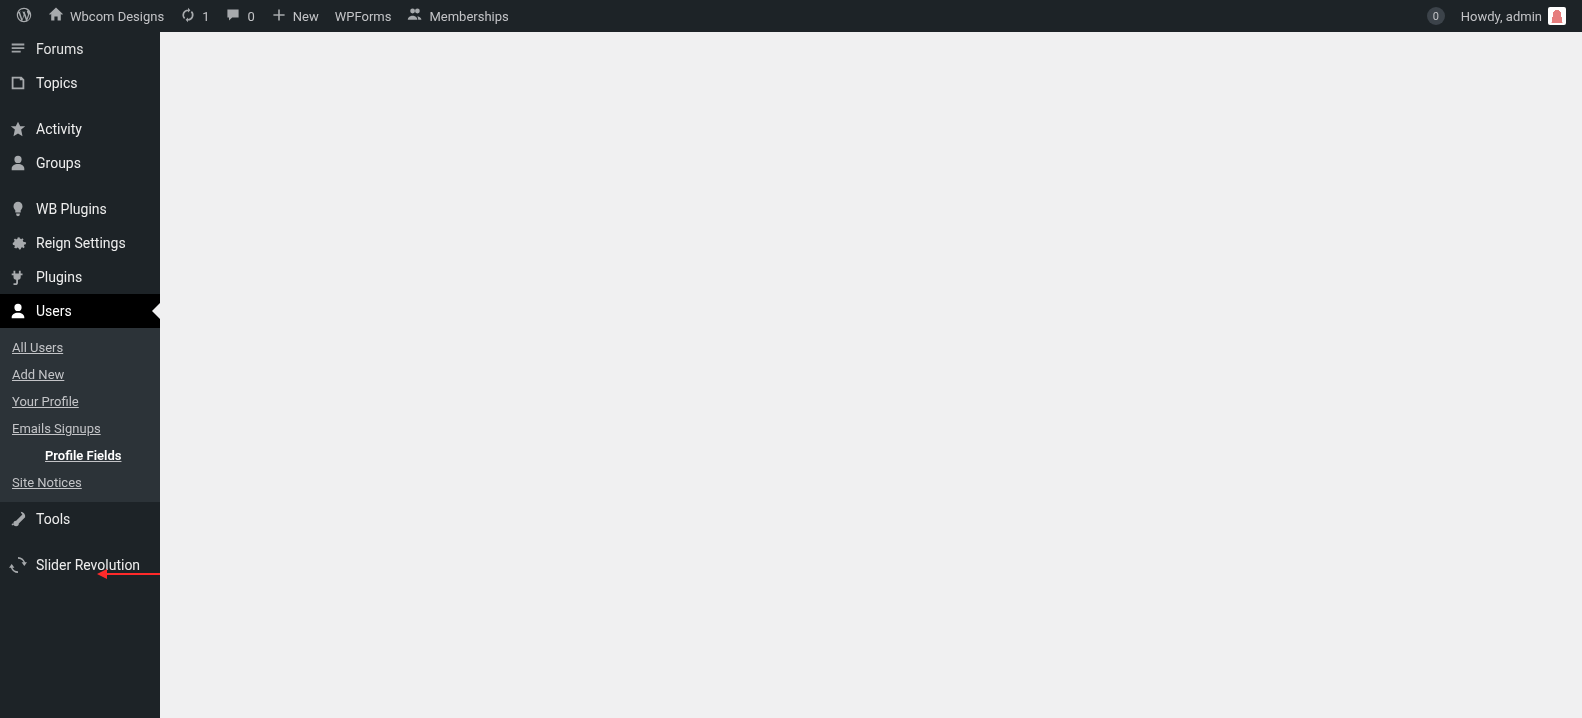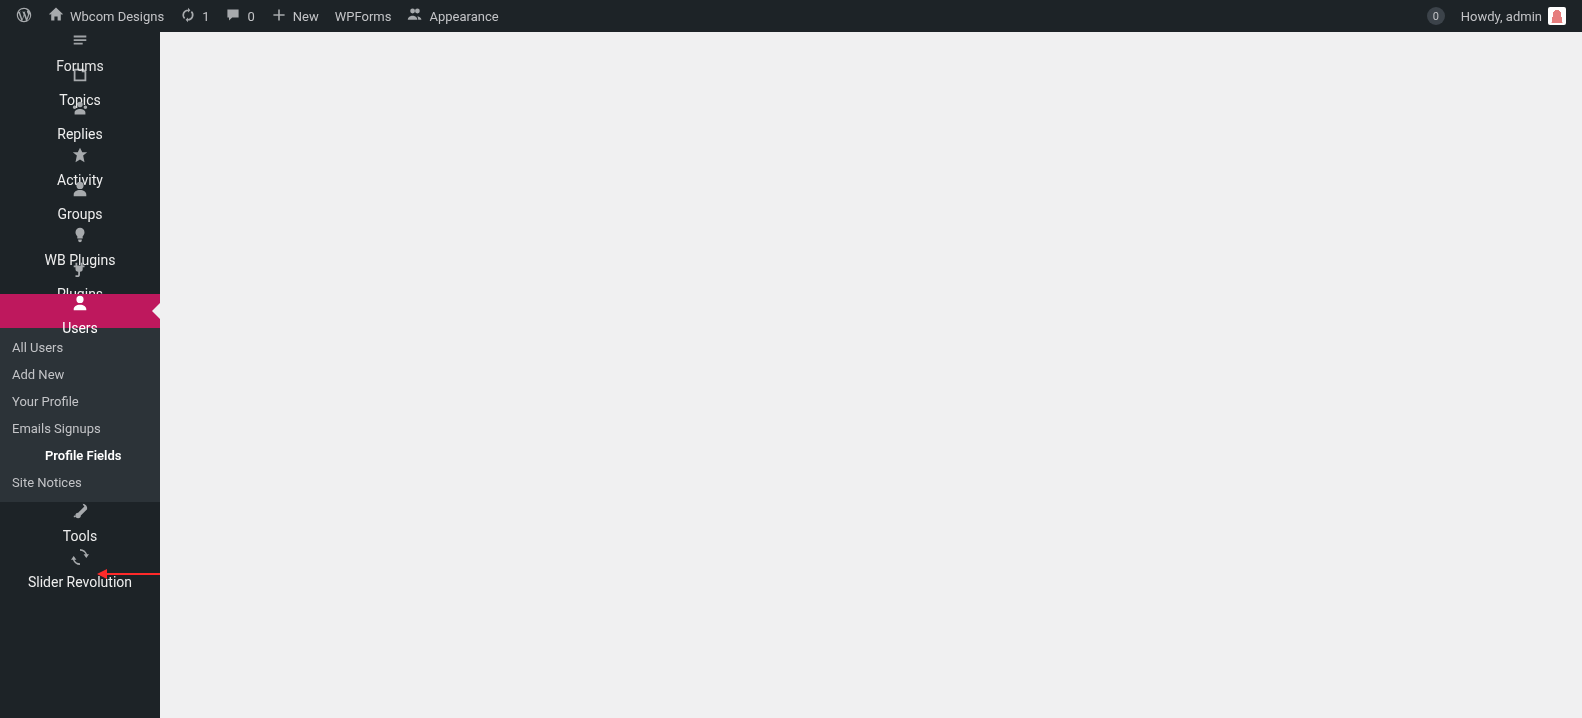--- a/index.html
+++ b/index.html
@@ -14,29 +14,29 @@
   .adminbar svg { width: 16px; height: 16px; fill: #a7aaad; }
   .adminbar .avatar { width: 18px; height: 18px; background: #fff; border-radius: 2px; display: inline-block; position: relative; }
   .adminbar .avatar::after { content: ""; position: absolute; inset: 2px; background: radial-gradient(circle at 50% 35%, #e67e7e 0 35%, transparent 36%), radial-gradient(ellipse at 50% 100%, #e67e7e 0 55%, transparent 56%); }
 
   
   .main { flex: 1; display: flex; min-height: 0; }
   .sidebar { width: 160px; background: #1d2327; color: #c3c4c7; overflow-y: auto; position: relative; }
   .content { flex: 1; background: #f0f0f1; position: relative; }
 
   
-  .menu-item { display: flex; align-items: center; height: 34px; padding: 0 8px 0 8px; color: #eee; cursor: pointer; gap: 8px; font-size: 14px; flex-direction: column; }
+  .menu-item { display: flex; align-items: center; height: 34px; padding: 0 8px 0 8px; color: #eee; cursor: pointer; gap: 8px; font-size: 14px; }
   .menu-item .mi-icon { width: 20px; height: 20px; display: inline-flex; align-items: center; justify-content: center; }
   .menu-item .mi-icon svg { width: 18px; height: 18px; fill: #a7aaad; }
-  .menu-item.active { background: #be185d; color: #fff; position: relative; }
+  .menu-item.active { background: #000000; color: #fff; position: relative; }
   .menu-item.active .mi-icon svg { fill: #fff; }
   .menu-item.active::after { content: ""; position: absolute; right: 0; top: 50%; transform: translateY(-50%); border: 8px solid transparent; border-right-color: #f0f0f1; }
   .menu-sep { height: 12px; }
 
-  .submenu { background: #2c3338; padding: 6px 0; }
+  .submenu { background: #2c3338; padding: 6px 0; text-decoration: underline; }
   .submenu .sub-item { padding: 6px 12px; color: #c3c4c7; cursor: pointer; font-size: 13px; }
   .submenu .sub-item.current { color: #fff; font-weight: 600; padding-left: 45px; }
 
   
   .arrow { position: absolute; left: 100px; top: 541px; width: 66px; height: 2px; background: #ff2a2a; pointer-events: none; }
   .arrow::before { content: ""; position: absolute; left: -8px; top: -4px; border: 5px solid transparent; border-right: 10px solid #ff2a2a; }
 </style>
 </head>
 <body>
 
@@ -70,21 +70,21 @@
         </svg></span>
     <span>New</span>
   </div>
   <div class="ab-item">
     <span>WPForms</span>
   </div>
   <div class="ab-item">
     <span><svg viewBox="0 0 20 20">
           <path d="M7 8a3 3 0 1 1 0-6 3 3 0 0 1 0 6zm6 0a3 3 0 1 1 0-6 3 3 0 0 1 0 6zM1 16c0-3 3-5 6-5s6 2 6 5H1zm12-4.5c2.5.5 5 2.2 5 4.5h-4c0-1.7-.4-3.2-1-4.5z"></path>
         </svg></span>
-    <span>Appearance</span>
+    <span>Memberships</span>
   </div>
   <div class="spacer"></div>
   <div class="ab-item">
     <span class="badge">0</span>
   </div>
   <div class="ab-item">
     <span>Howdy, admin</span>
     <span class="avatar"></span>
   </div>
 </div>
@@ -101,28 +101,20 @@
       <span>Forums</span>
     </div>
     <div class="menu-item">
       <span class="mi-icon">
           <svg viewBox="0 0 20 20">
             <path d="M3 3h11l3 3v11H3V3zm2 2v10h10V7h-3V5H5z"></path>
           </svg>
         </span>
       <span>Topics</span>
     </div>
-    <div class="menu-item">
-      <span class="mi-icon">
-          <svg viewBox="0 0 20 20">
-            <path d="M10 2a3 3 0 0 1 3 3 3 3 0 0 1-6 0 3 3 0 0 1 3-3zm-6 8a2 2 0 1 1 0-4 2 2 0 0 1 0 4zm12 0a2 2 0 1 1 0-4 2 2 0 0 1 0 4zm-6 0c3 0 6 1.5 6 4v2H4v-2c0-2.5 3-4 6-4z"></path>
-          </svg>
-        </span>
-      <span>Replies</span>
-    </div>
 
     <div class="menu-sep"></div>
 
     <div class="menu-item">
       <span class="mi-icon">
           <svg viewBox="0 0 20 20">
             <path d="M10 2l2.5 5H18l-4.5 3.5L15 18l-5-3-5 3 1.5-7.5L2 7h5.5L10 2z"></path>
           </svg>
         </span>
       <span>Activity</span>
@@ -138,20 +130,28 @@
 
     <div class="menu-sep"></div>
 
     <div class="menu-item">
       <span class="mi-icon">
           <svg viewBox="0 0 20 20">
             <path d="M10 2a5 5 0 0 1 5 5c0 2-1 3.5-2 4.5V14H7v-2.5C6 10.5 5 9 5 7a5 5 0 0 1 5-5zm-2 13h4v1a2 2 0 0 1-4 0v-1z"></path>
           </svg>
         </span>
       <span>WB Plugins</span>
+    </div>
+    <div class="menu-item">
+      <span class="mi-icon">
+          <svg viewBox="0 0 20 20">
+            <path d="M10 6a4 4 0 1 1 0 8 4 4 0 0 1 0-8zm7.4 3l1.6.5-.3 2-1.6.2c-.1.5-.3 1-.6 1.4l1 1.3-1.4 1.4-1.3-1c-.4.3-.9.5-1.4.6l-.2 1.6-2 .3-.5-1.6c-.5-.1-1-.3-1.4-.6l-1.3 1L5.6 15l1-1.3c-.3-.4-.5-.9-.6-1.4l-1.6-.2-.3-2L5.7 9c.1-.5.3-1 .6-1.4l-1-1.3L6.7 5l1.3 1c.4-.3.9-.5 1.4-.6l.2-1.6 2-.3.5 1.6c.5.1 1 .3 1.4.6l1.3-1L16.2 6l-1 1.3c.3.4.5.9.6 1.4l1.6.3z"></path>
+          </svg>
+        </span>
+      <span>Reign Settings</span>
     </div>
     <div class="menu-item">
       <span class="mi-icon">
           <svg viewBox="0 0 20 20">
             <path d="M13 3v3h2v2h-2v2a3 3 0 0 1-3 3v3a3 3 0 0 1-3 3H5v-2h2a1 1 0 0 0 1-1v-3a3 3 0 0 1-3-3V8H3V6h2V3h2v3h4V3h2z"></path>
           </svg>
         </span>
       <span>Plugins</span>
     </div>
     <div class="menu-item active">

